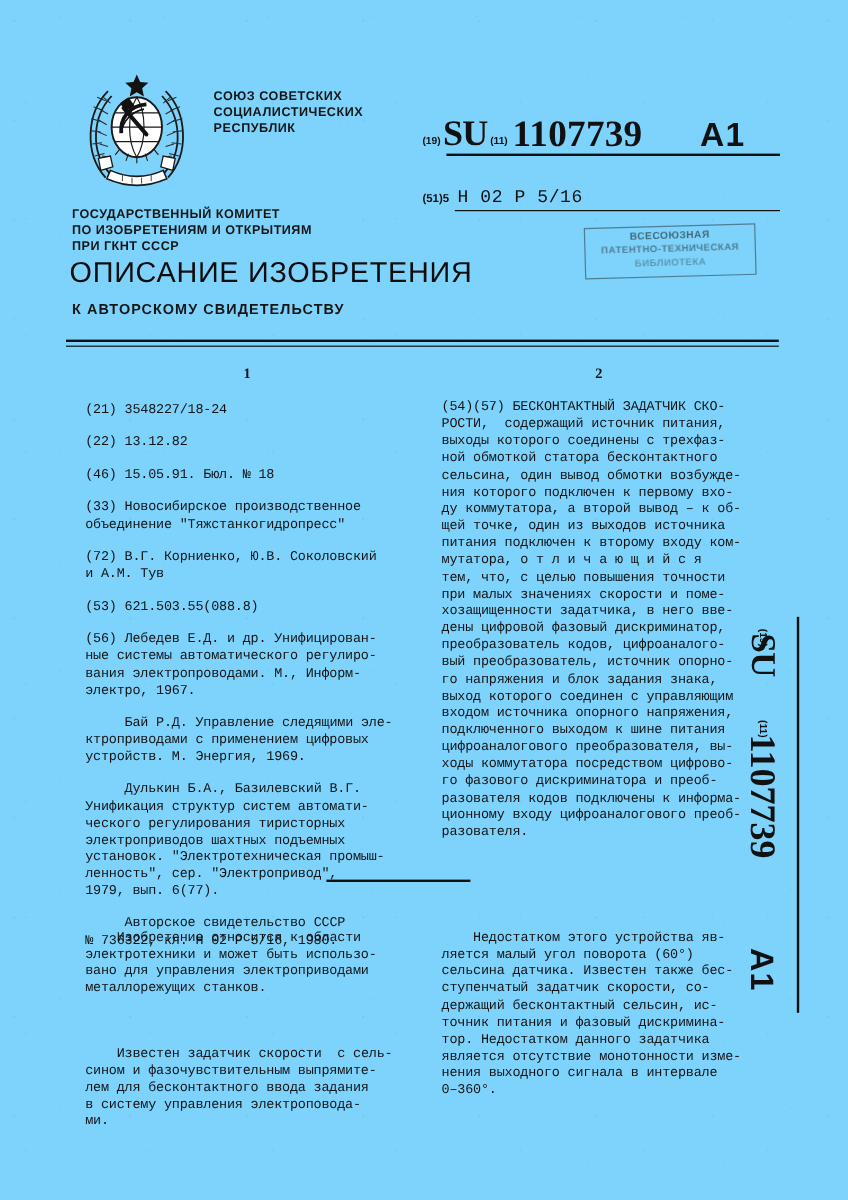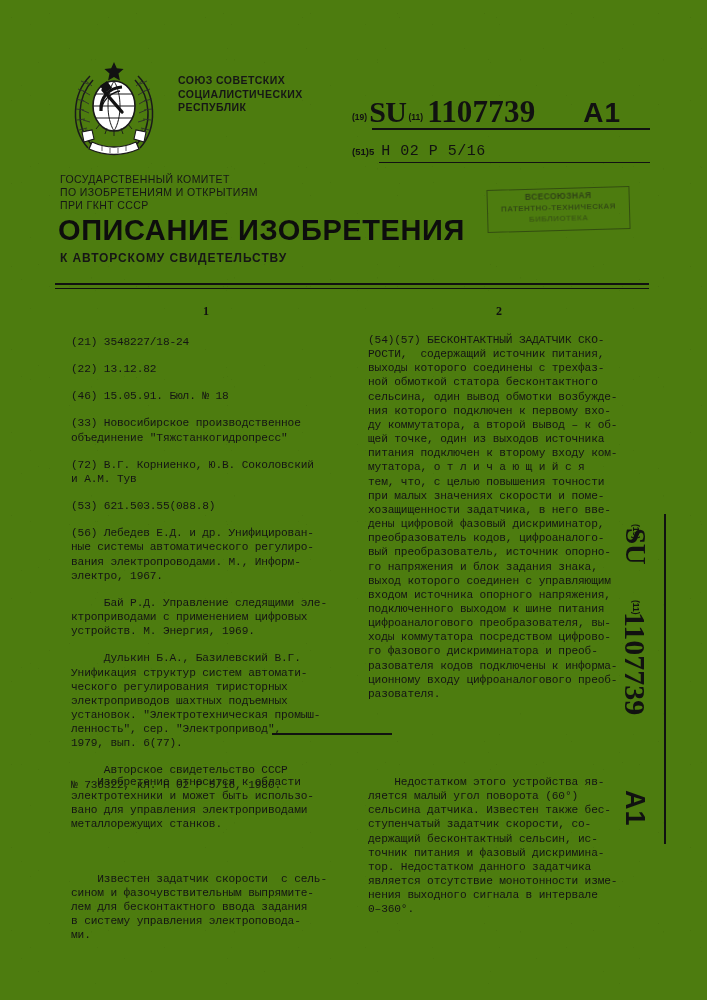--- a/index.html
+++ b/index.html
@@ -8,21 +8,21 @@
     background: #ffffff;
   }
   body {
     font-family: "Liberation Mono", "DejaVu Sans Mono", monospace;
     color: #111111;
   }
   #page {
     position: relative;
     width: 707px;
     height: 1000px;
-    background: #4d7c0f;
+    background: #7dd3fc;
     overflow: hidden;
   }
 
   
   #speckle {
     position: absolute;
     inset: 0;
     pointer-events: none;
     opacity: .5;
     background-image:
@@ -55,34 +55,34 @@
     line-height: 13.5px;
     letter-spacing: .45px;
     color: #161616;
   }
 
   
   #committee {
     position: absolute;
     left: 60px; top: 173px;
     font-family: "Liberation Sans", sans-serif;
-    font-weight: normal;
+    font-weight: bold;
     font-size: 10.5px;
     line-height: 13px;
     letter-spacing: .4px;
     color: #161616;
   }
 
   
   #main-title {
     position: absolute;
     left: 58px; top: 214px;
     font-family: "Liberation Sans", sans-serif;
-    font-weight: bold;
-    font-size: 29px;
+    font-weight: normal;
+    font-size: 24px;
     letter-spacing: .6px;
     color: #0d0d0d;
     white-space: nowrap;
   }
   #sub-title {
     position: absolute;
     left: 60px; top: 251px;
     font-family: "Liberation Sans", sans-serif;
     font-weight: bold;
     font-size: 12px;
@@ -133,21 +133,21 @@
     letter-spacing: 1px;
   }
   #num-rule {
     margin-top: 1px;
     margin-left: 20px;
     width: 278px;
     height: 2px;
     background: #111;
   }
   #ipc-line {
-    margin-top: 13px;
+    margin-top: 26px;
     display: flex;
     align-items: baseline;
   }
   #ipc-prefix {
     font-family: "Liberation Sans", sans-serif;
     font-weight: bold;
     font-size: 9.5px;
     margin-right: 7px;
   }
   #ipc-code {

